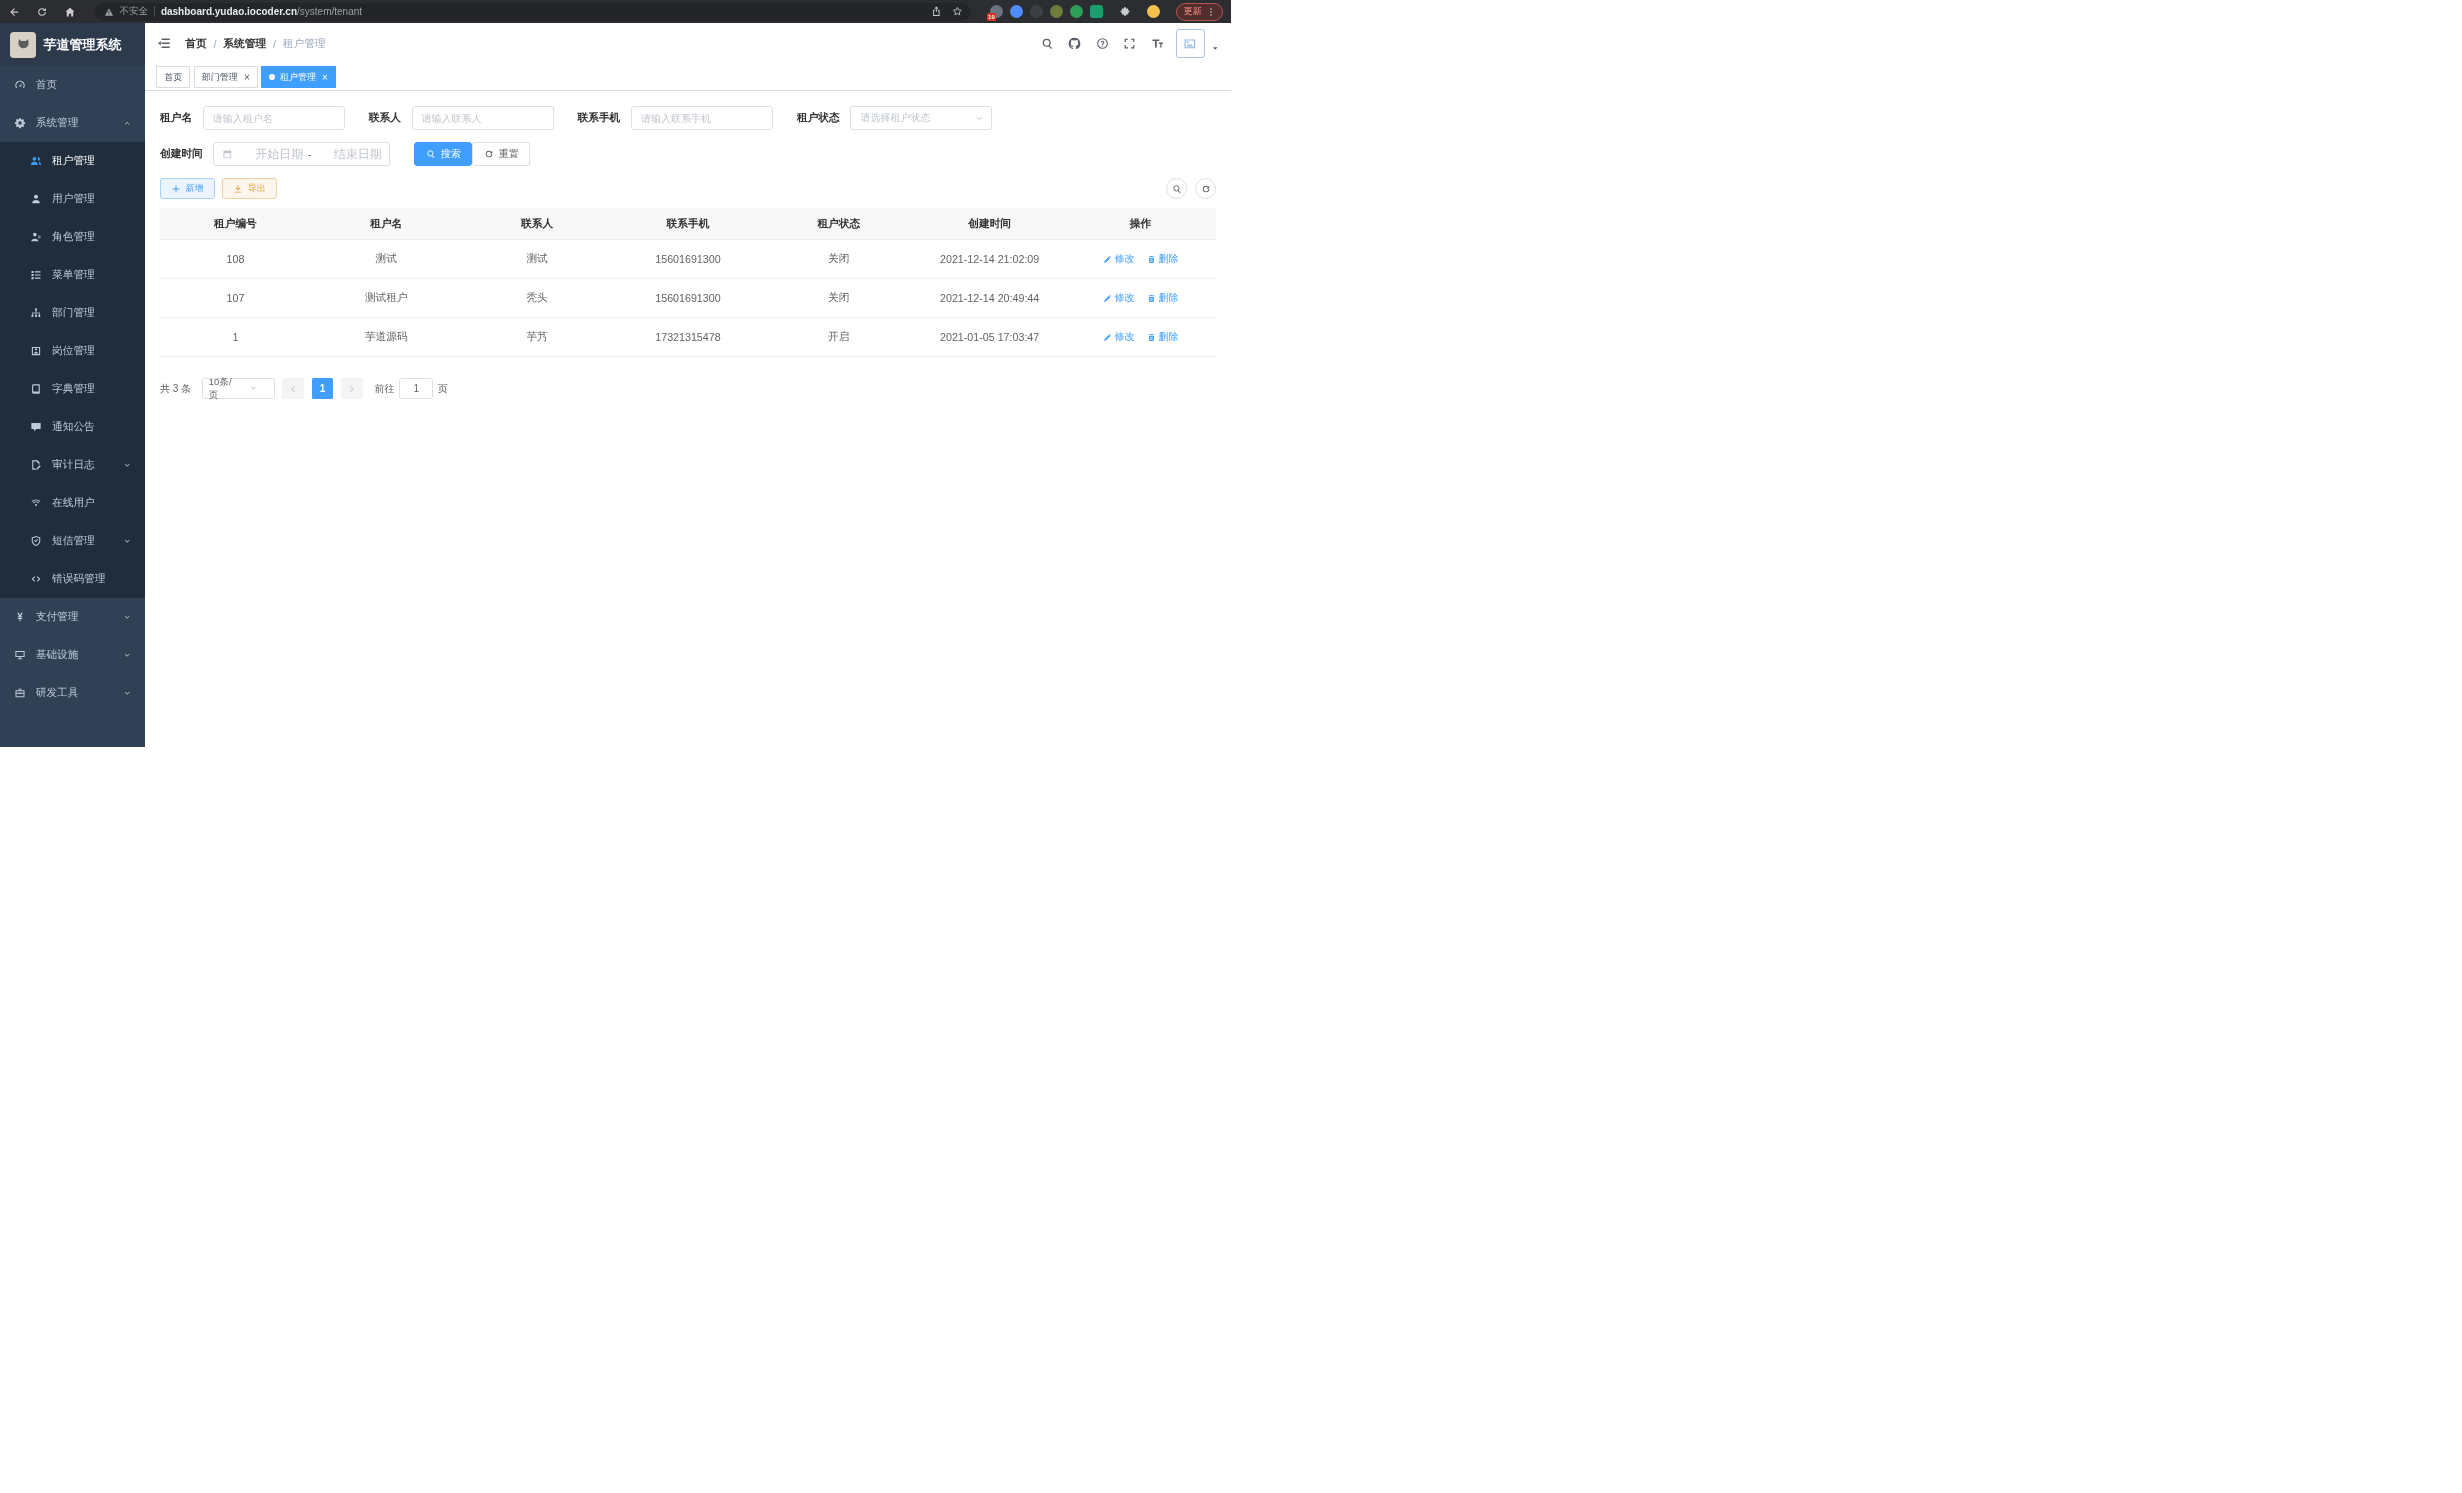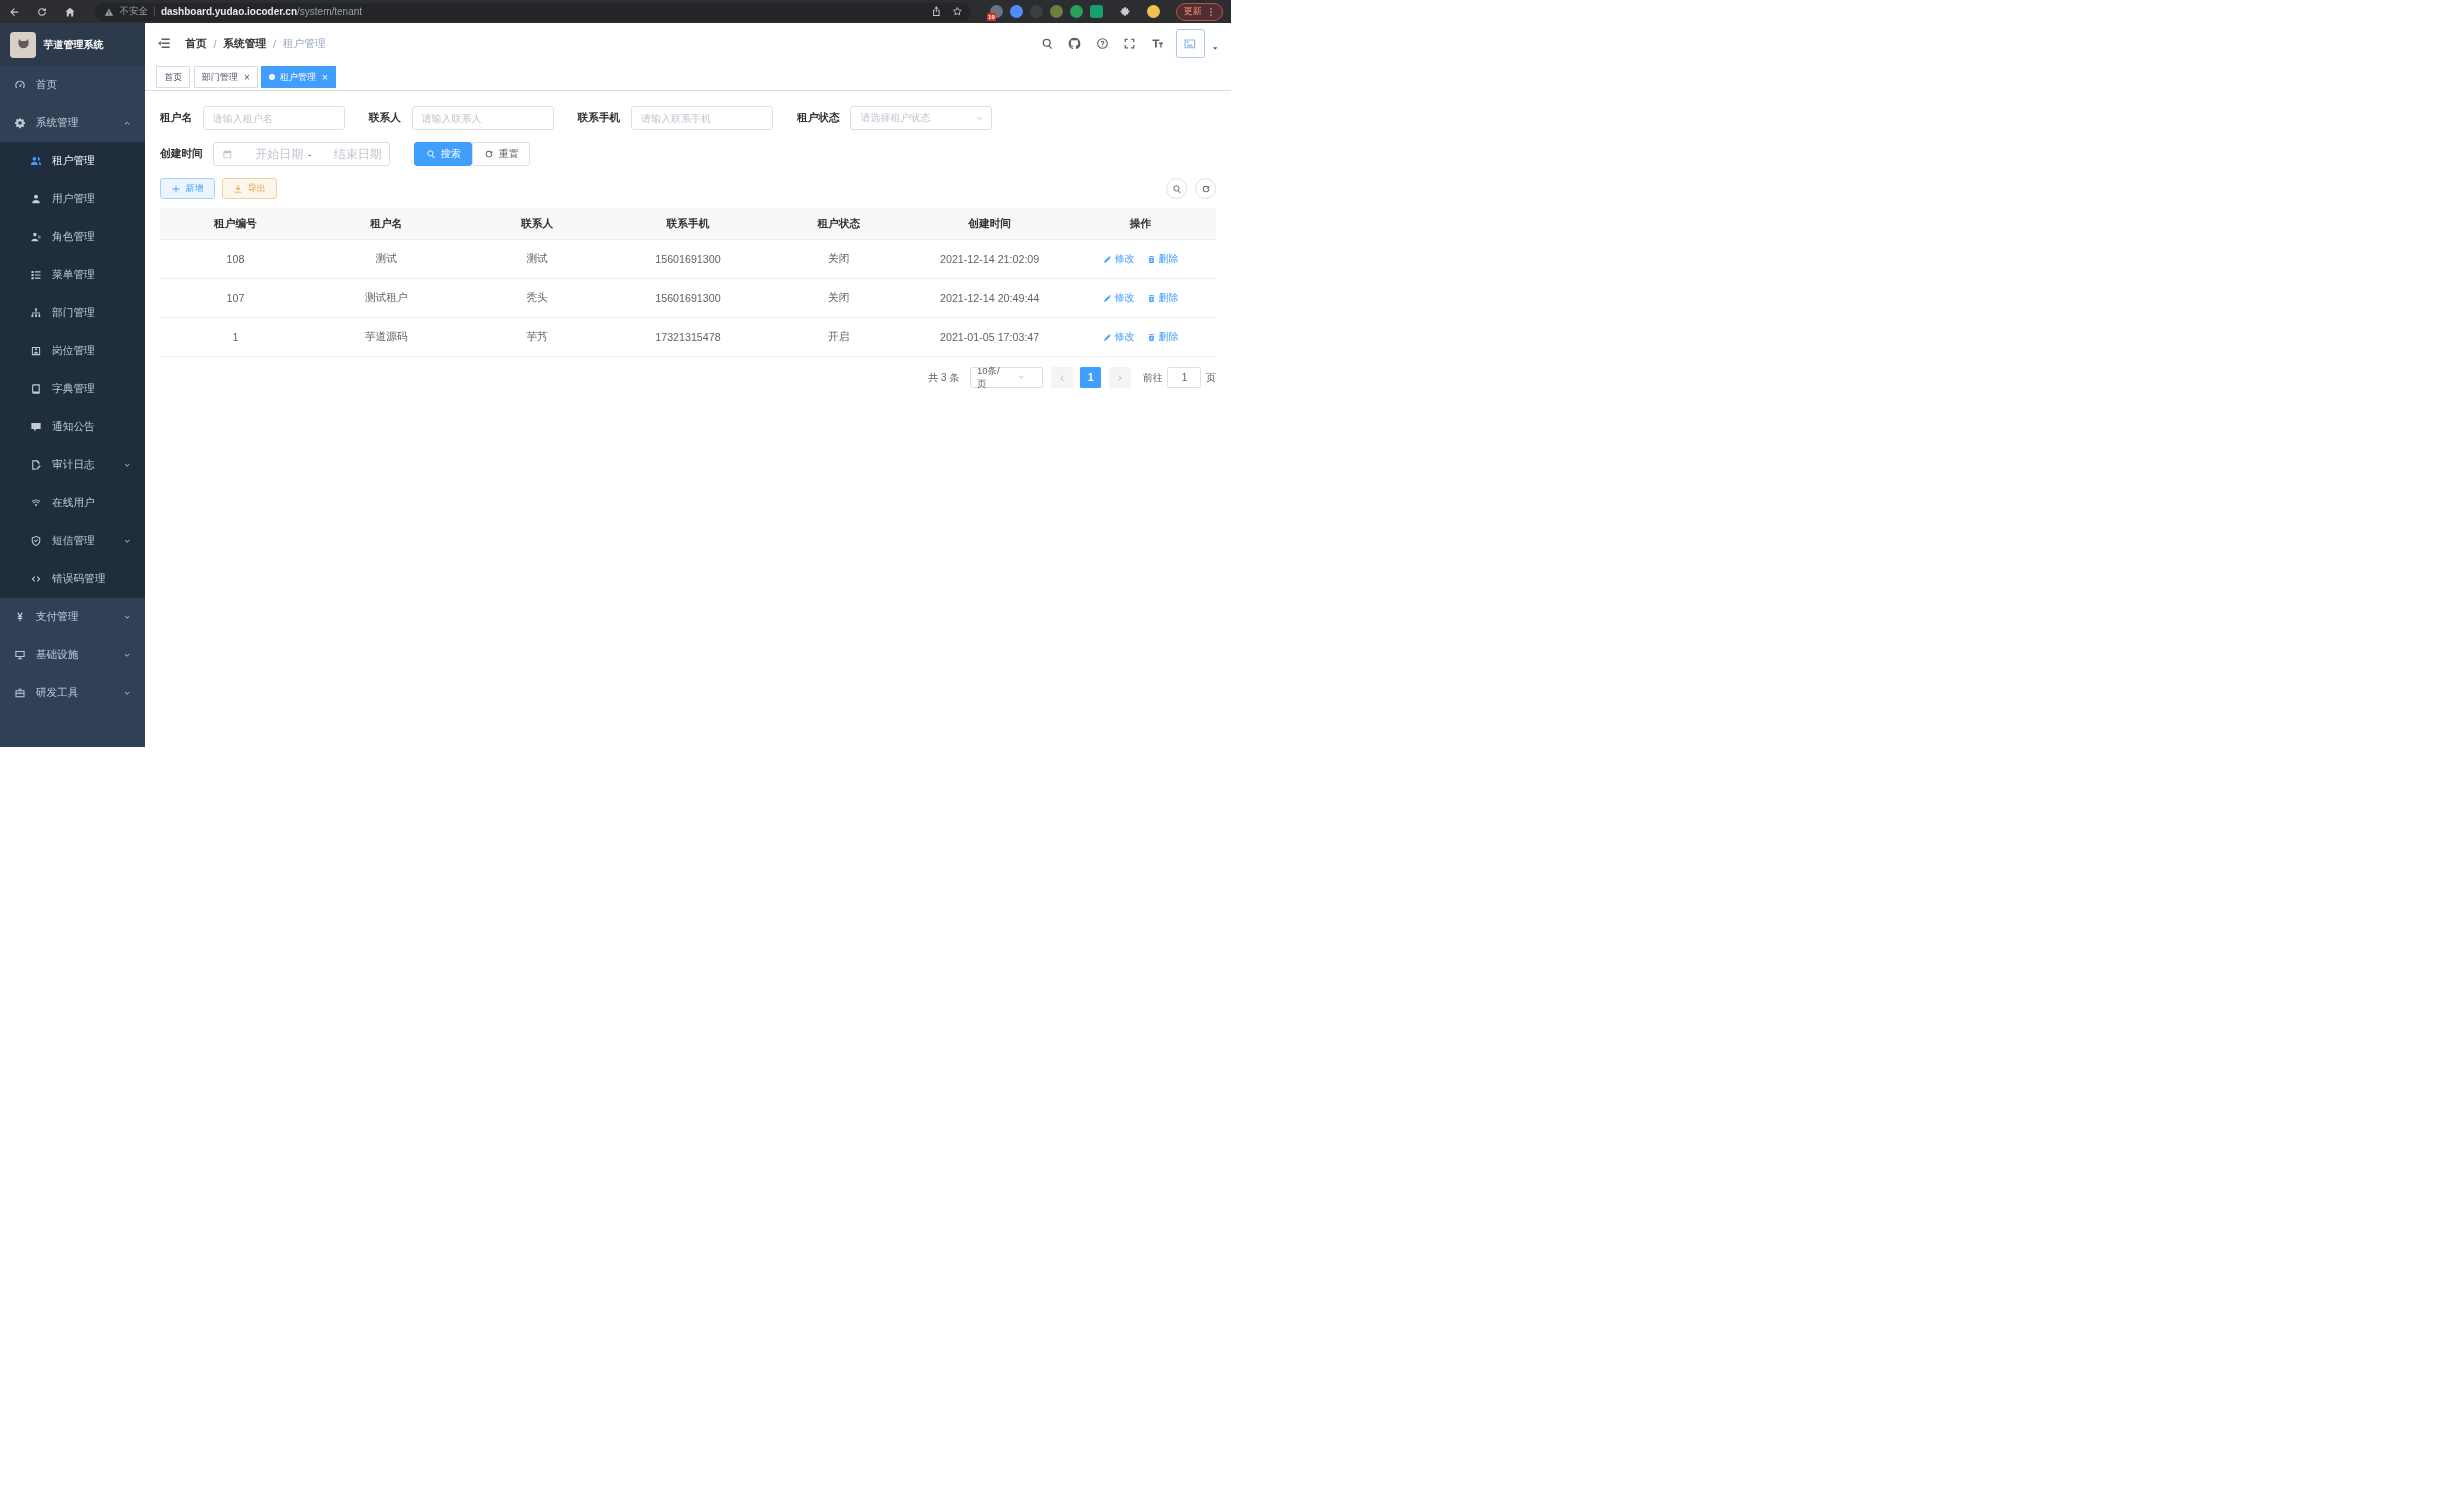--- a/index.html
+++ b/index.html
@@ -29,21 +29,21 @@
                border:0.8px solid #b4544c;color:#ff8f86;font-size:9px;padding:1.5px 6.9px;
                border-radius:9px;white-space:nowrap;cursor:pointer}
   .chip-dots{font-size:10px;color:#e8eaed}
 
   
   .app{display:flex;height:724px}
   .sidebar{width:145px;background:#304156;color:#bfcbd9;flex:none;overflow:hidden}
   .logo-row{height:43px;background:#2d3a4b;display:flex;align-items:center;gap:7.6px;padding:0 10px;cursor:pointer}
   .logo-img{width:26px;height:26px;border-radius:3.8px;background:#d9d0c5;color:#5d5d5d;
             display:flex;align-items:center;justify-content:center;font-size:15px;flex:none}
-  .logo-title{color:#fff;font-weight:700;font-size:10px;white-space:nowrap}
+  .logo-title{color:#fff;font-weight:700;font-size:13px;white-space:nowrap}
   .menu-item{height:38px;display:flex;align-items:center;gap:10px;padding:0 13.7px;font-size:10.7px;cursor:pointer;white-space:nowrap}
   .menu-item.sub{background:#1f2d3d;padding-left:30px}
   .menu-item.active{color:#fff}
   .menu-item.active .mi-icon{color:#409eff}
   .mi-icon{font-size:12px;flex:none}
   .chev{margin-left:auto;font-size:8.4px;color:#a9b6c3}
 
   .main{flex:1;min-width:0;display:flex;flex-direction:column;background:#fff}
 
   
@@ -99,21 +99,21 @@
   .circle-btn{width:21px;height:21px;border-radius:50%;border:0.8px solid #dcdfe6;background:#fff;color:#606266;
               display:inline-flex;align-items:center;justify-content:center;font-size:10px;cursor:pointer;box-sizing:border-box}
 
   table{width:100%;border-collapse:collapse;table-layout:fixed}
   th{height:29px;background:#f8f8f9;color:#303133;font-weight:700;font-size:10.7px;text-align:center;
      border-bottom:0.8px solid #ebeef5}
   td{height:36px;color:#606266;font-size:10.7px;text-align:center;border-bottom:0.8px solid #ebeef5}
   .link{display:inline-flex;align-items:center;gap:3px;color:#409eff;font-size:10px;cursor:pointer;margin:0 6px}
   .link .icon{font-size:9px}
 
-  .pager{display:flex;align-items:center;justify-content:flex-end;margin-top:10px;font-size:10px;color:#606266}
+  .pager{display:flex;align-items:center;justify-content:flex-start;margin-top:21px;font-size:10px;color:#606266}
   .pg-total{margin-right:10.7px}
   .pg-size{width:73px;height:21px;border:0.8px solid #dcdfe6;border-radius:2.3px;background:#fff;display:flex;
            align-items:center;padding:0 6px;cursor:pointer;box-sizing:border-box}
   .pg-size span{flex:1;font-size:9.5px;color:#606266}
   .pg-size .icon{font-size:8.4px;color:#c0c4cc}
   .pg-btn{min-width:21px;height:21px;margin-left:7.6px;background:#f4f4f5;border:none;border-radius:1.5px;
           display:inline-flex;align-items:center;justify-content:center;font-size:10px;color:#606266;cursor:pointer}
   .pg-btn.disabled{color:#c0c4cc}
   .pg-btn.pg-page{background:#409eff;color:#fff;font-weight:700}
   .pg-goto{margin-left:12px}

